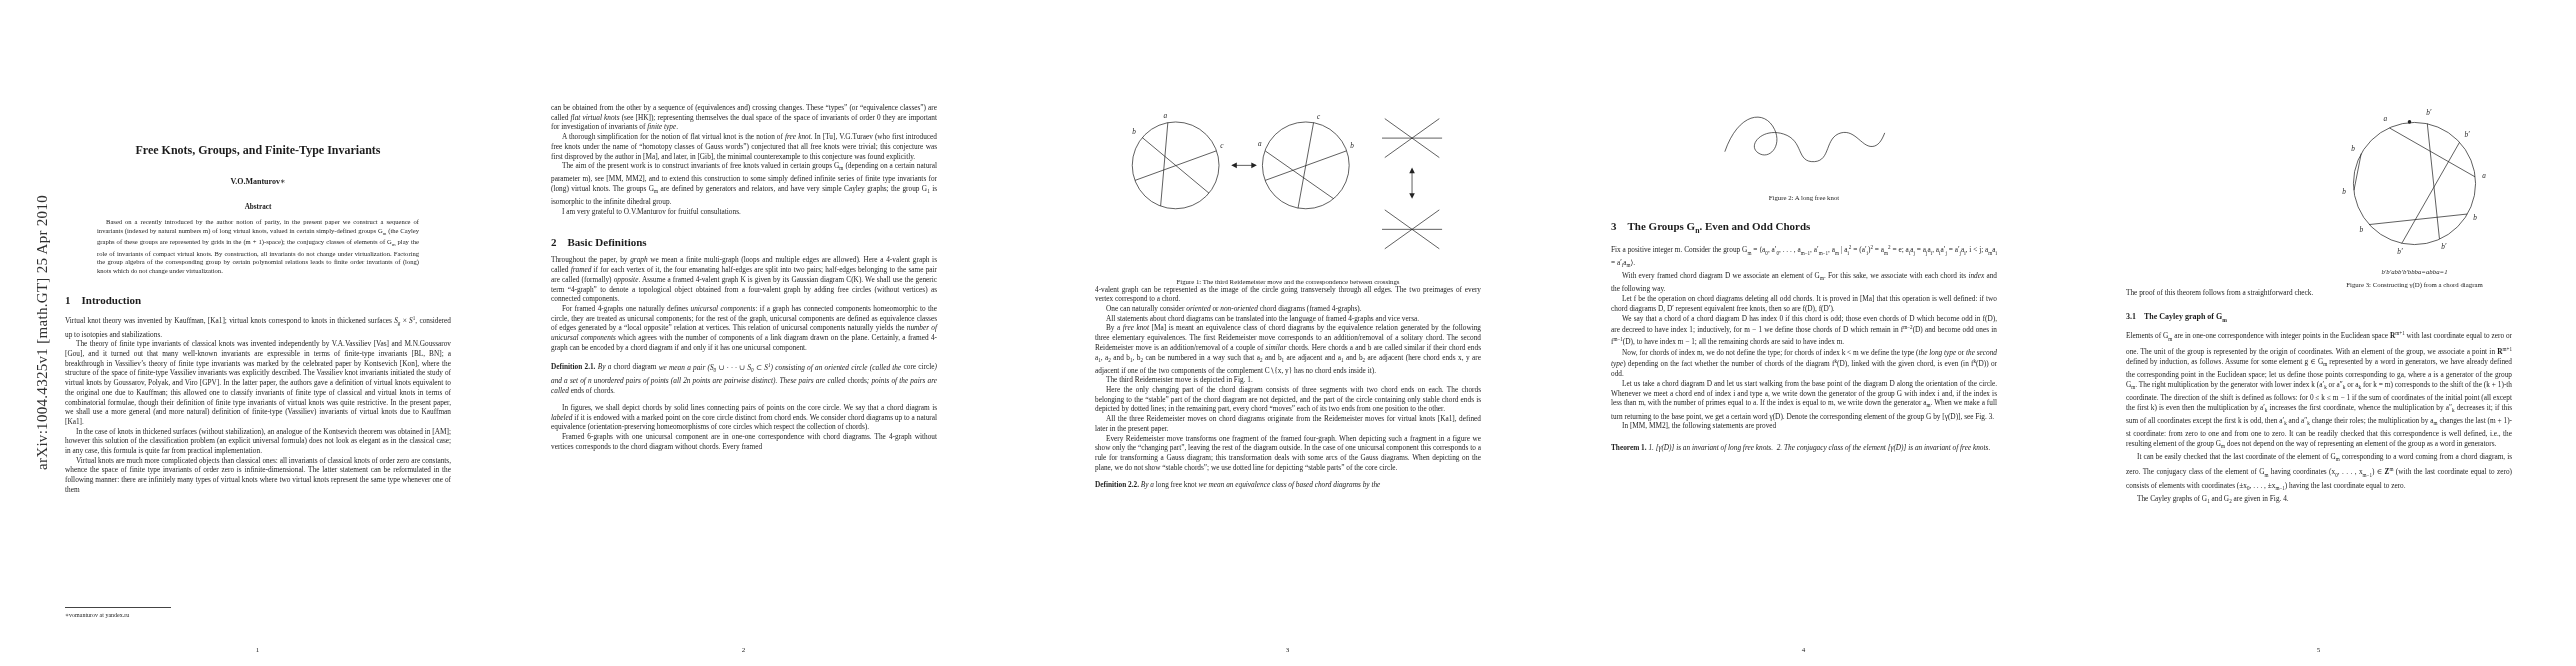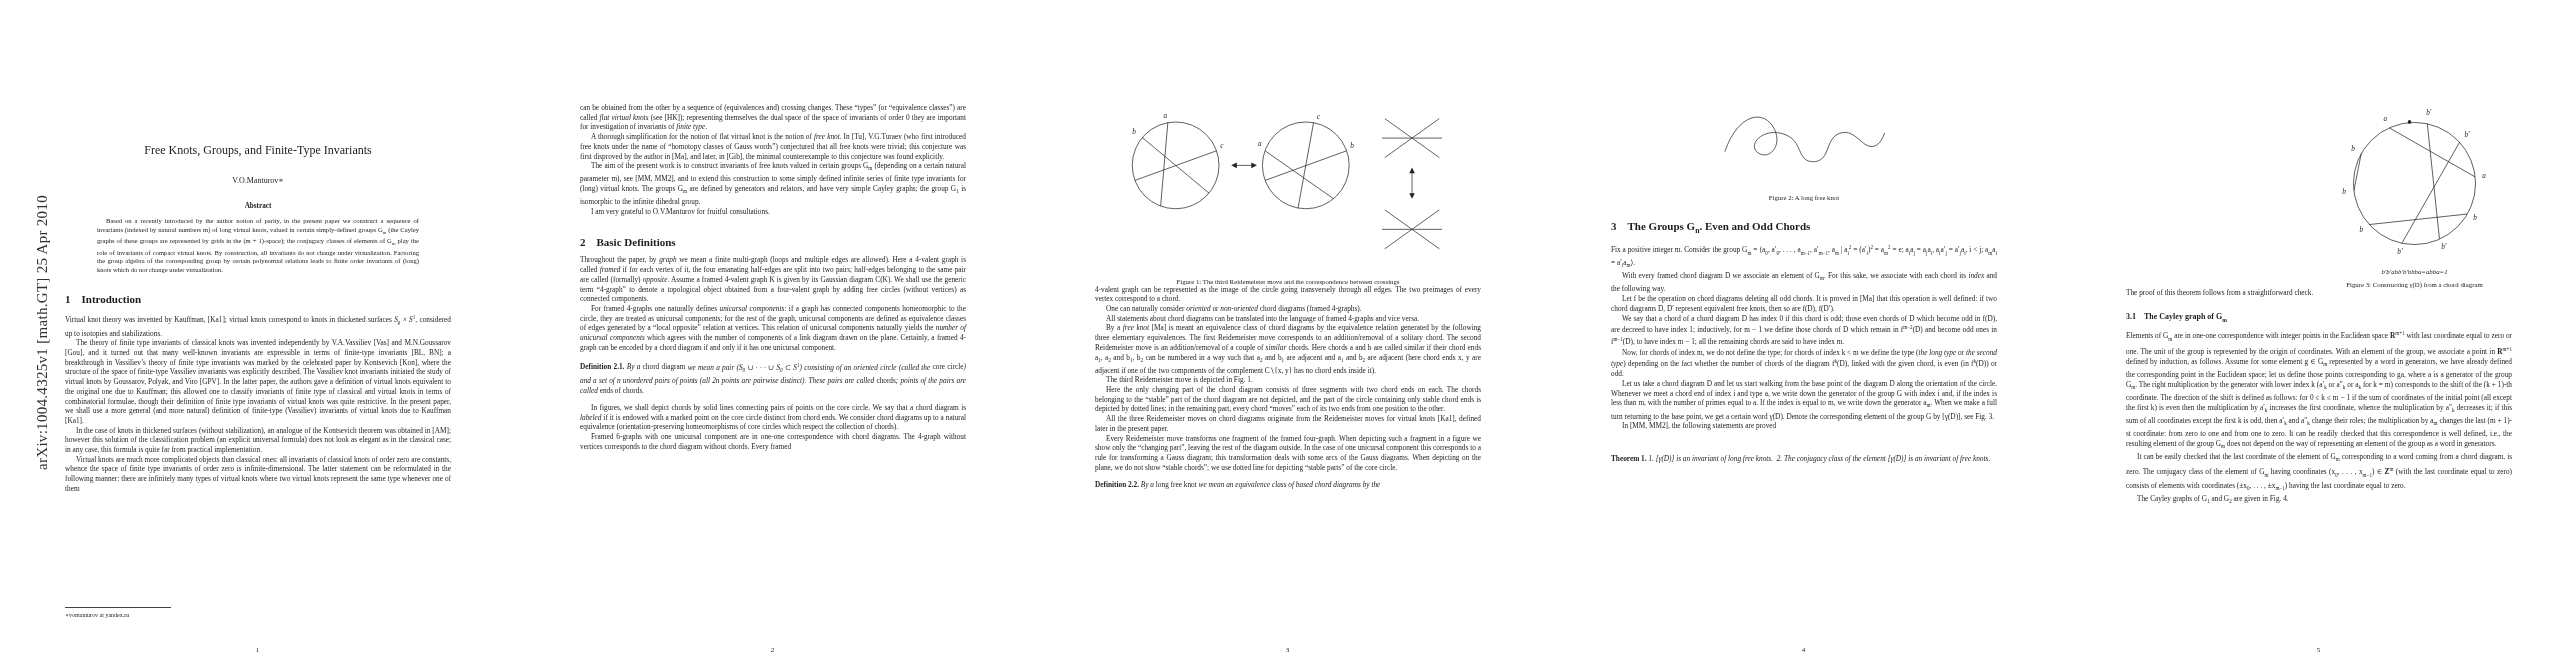--- a/index.html
+++ b/index.html
@@ -2,22 +2,22 @@
 <html style="font-size:9px"><head>
 <meta charset="utf-8">
 <style>
   html,body{margin:0;padding:0;}
   body{width:2576px;height:667px;background:#ffffff;font-family:"Liberation Serif","DejaVu Serif",serif;color:#1c1c1c;}
   #canvas{position:relative;width:2576px;height:667px;overflow:hidden;background:#ffffff;}
   .page{position:absolute;top:0;width:515px;height:667px;background:#ffffff;}
   .content{position:absolute;left:65px;top:103px;width:386px;}
   p.body{font-size:7.3px;line-height:9.7px;text-align:justify;text-indent:11px;margin:0;}
   p.noindent{text-indent:0;}
-  h1.title{font-size:12px;font-weight:normal;text-align:center;margin:40px 0 0 0;}
-  .author{font-size:8px;text-align:center;margin-top:18px;}
+  h1.title{font-size:12px;font-weight:bold;text-align:center;margin:40px 0 0 0;}
+  .author{font-size:8px;text-align:center;margin-top:18px;font-weight:bold;}
   .abst-head{font-size:7.2px;font-weight:bold;text-align:center;margin-top:17px;}
   p.abstract{font-size:6.6px;line-height:8.4px;text-align:justify;margin:7.2px 32px 0 32px;text-indent:9px;}
   h2.sec{font-size:11px;font-weight:bold;margin:19px 0 7.8px 0;}
   h3.subsec{font-size:8px;font-weight:bold;margin:14.5px 0 6.7px 0;}
   .figure{text-align:center;margin:0;}
   .figure.right{margin-left:auto;width:195px;}
   .caption{font-size:6.8px;text-align:center;margin-top:5.6px;}
   .fig-formula{font-size:6.8px;text-align:center;margin-top:2.2px;font-style:italic;}
   .after-fig{margin-top:14.5px;}
   .pagenum{position:absolute;bottom:13.3px;left:0;width:100%;text-align:center;font-size:7px;}
@@ -47,21 +47,21 @@
       <p class="body">In the case of knots in thickened surfaces (without stabilization), an analogue of the Kontsevich theorem was obtained in [AM]; however this solution of the classification problem (an explicit universal formula) does not look as elegant as in the classical case; in any case, this formula is quite far from practical implementation.</p>
       <p class="body">Virtual knots are much more complicated objects than classical ones: all invariants of classical knots of order zero are constants, whence the space of finite type invariants of order zero is infinite-dimensional. The latter statement can be reformulated in the following manner: there are infinitely many types of virtual knots where two virtual knots represent the same type whenever one of them</p>
     </div>
     <div class="footnote">
       <div class="footrule"></div>
       <div class="ftext">∗vomanturov at yandex.ru</div>
     </div>
     <div class="pagenum">1</div>
   </div>
 
-  <div class="page" style="left:515px">
+  <div class="page" style="left:486px">
     <div class="content">
       <p class="body noindent">can be obtained from the other by a sequence of (equivalences and) crossing changes. These “types” (or “equivalence classes”) are called <i>flat virtual knots</i> (see [HK]); representing themselves the dual space of the space of invariants of order 0 they are important for investigation of invariants of <i>finite type</i>.</p>
       <p class="body">A thorough simplification for the notion of flat virtual knot is the notion of <i>free knot</i>. In [Tu], V.G.Turaev (who first introduced free knots under the name of “homotopy classes of Gauss words”) conjectured that all free knots were trivial; this conjecture was first disproved by the author in [Ma], and later, in [Gib], the minimal counterexample to this conjecture was found explicitly.</p>
       <p class="body">The aim of the present work is to construct invariants of free knots valued in certain groups G<sub>m</sub> (depending on a certain natural parameter m), see [MM, MM2], and to extend this construction to some simply defined infinite series of finite type invariants for (long) virtual knots. The groups G<sub>m</sub> are defined by generators and relators, and have very simple Cayley graphs; the group G<sub>1</sub> is isomorphic to the infinite dihedral group.</p>
       <p class="body">I am very grateful to O.V.Manturov for fruitful consultations.</p>
       <h2 class="sec">2 Basic Definitions</h2>
       <p class="body noindent">Throughout the paper, by <i>graph</i> we mean a finite multi-graph (loops and multiple edges are allowed). Here a 4-valent graph is called <i>framed</i> if for each vertex of it, the four emanating half-edges are split into two pairs; half-edges belonging to the same pair are called (formally) <i>opposite</i>. Assume a framed 4-valent graph K is given by its Gaussian diagram C(K). We shall use the generic term “4-graph” to denote a topological object obtained from a four-valent graph by adding free circles (without vertices) as connected components.</p>
       <p class="body">For framed 4-graphs one naturally defines <i>unicursal components</i>: if a graph has connected components homeomorphic to the circle, they are treated as unicursal components; for the rest of the graph, unicursal components are defined as equivalence classes of edges generated by a “local opposite” relation at vertices. This relation of unicursal components naturally yields the <i>number of unicursal components</i> which agrees with the number of components of a link diagram drawn on the plane. Certainly, a framed 4-graph can be encoded by a chord diagram if and only if it has one unicursal component.</p>
       <p class="body noindent" style="margin-top:7.8px"><b>Definition 2.1.</b> <i>By a</i> chord diagram <i>we mean a pair (S<sub>0</sub> ∪ · · · ∪ S<sub>0</sub> ⊂ S<sup>1</sup>) consisting of an oriented circle (called the</i> core circle<i>) and a set of n unordered pairs of points (all 2n points are pairwise distinct). These pairs are called</i> chords<i>; points of the pairs are called</i> ends of chords<i>.</i></p>
       <p class="body" style="margin-top:7.8px">In figures, we shall depict chords by solid lines connecting pairs of points on the core circle. We say that a chord diagram is <i>labeled</i> if it is endowed with a marked point on the core circle distinct from chord ends. We consider chord diagrams up to a natural equivalence (orientation-preserving homeomorphisms of core circles which respect the collection of chords).</p>
@@ -133,21 +133,21 @@
         <div class="caption">Figure 2: A long free knot</div>
       </div>
       <h2 class="sec">3 The Groups G<sub>n</sub>. Even and Odd Chords</h2>
       <p class="body noindent">Fix a positive integer m. Consider the group G<sub>m</sub> = ⟨a<sub>0</sub>, a′<sub>0</sub>, . . . , a<sub>m−1</sub>, a′<sub>m−1</sub>, a<sub>m</sub> | a<sub>i</sub><sup>2</sup> = (a′<sub>i</sub>)<sup>2</sup> = a<sub>m</sub><sup>2</sup> = e; a<sub>i</sub>a<sub>j</sub> = a<sub>j</sub>a<sub>i</sub>, a<sub>i</sub>a′<sub>j</sub> = a′<sub>j</sub>a<sub>i</sub>, i &lt; j; a<sub>m</sub>a<sub>i</sub> = a′<sub>i</sub>a<sub>m</sub>⟩.</p>
       <p class="body">With every framed chord diagram D we associate an element of G<sub>m</sub>. For this sake, we associate with each chord its <i>index</i> and the following way.</p>
       <p class="body">Let f be the operation on chord diagrams deleting all odd chords. It is proved in [Ma] that this operation is well defined: if two chord diagrams D, D′ represent equivalent free knots, then so are f(D), f(D′).</p>
       <p class="body">We say that a chord of a chord diagram D has index 0 if this chord is odd; those even chords of D which become odd in f(D), are decreed to have index 1; inductively, for m − 1 we define those chords of D which remain in f<sup>m−2</sup>(D) and become odd ones in f<sup>m−1</sup>(D), to have index m − 1; all the remaining chords are said to have index m.</p>
       <p class="body">Now, for chords of index m, we do not define the type; for chords of index k &lt; m we define the type (<i>the long type</i> or <i>the second type</i>) depending on the fact whether the number of chords of the diagram f<sup>k</sup>(D), linked with the given chord, is even (in f<sup>k</sup>(D)) or odd.</p>
       <p class="body">Let us take a chord diagram D and let us start walking from the base point of the diagram D along the orientation of the circle. Whenever we meet a chord end of index i and type a, we write down the generator of the group G with index i and, if the index is less than m, with the number of primes equal to a. If the index is equal to m, we write down the generator a<sub>m</sub>. When we make a full turn returning to the base point, we get a certain word γ(D). Denote the corresponding element of the group G by [γ(D)], see Fig. 3.</p>
       <p class="body">In [MM, MM2], the following statements are proved</p>
-      <p class="body noindent" style="margin-top:23px"><b>Theorem 1.</b> <i>1. [γ(D)] is an invariant of long free knots.&nbsp;&nbsp;2. The conjugacy class of the element [γ(D)] is an invariant of free knots.</i></p>
+      <p class="body noindent" style="margin-top:12px"><b>Theorem 1.</b> <i>1. [γ(D)] is an invariant of long free knots.&nbsp;&nbsp;2. The conjugacy class of the element [γ(D)] is an invariant of free knots.</i></p>
     </div>
     <div class="pagenum">4</div>
   </div>
 
   <div class="page" style="left:2061px">
     <div class="content">
       <div class="figure right">
         <svg width="167" height="161" viewBox="0 0 300 290">
           <circle class="svgline" cx="150" cy="145" r="110"></circle>
           <line class="svgline" x1="259" y1="133" x2="105" y2="45"></line>

